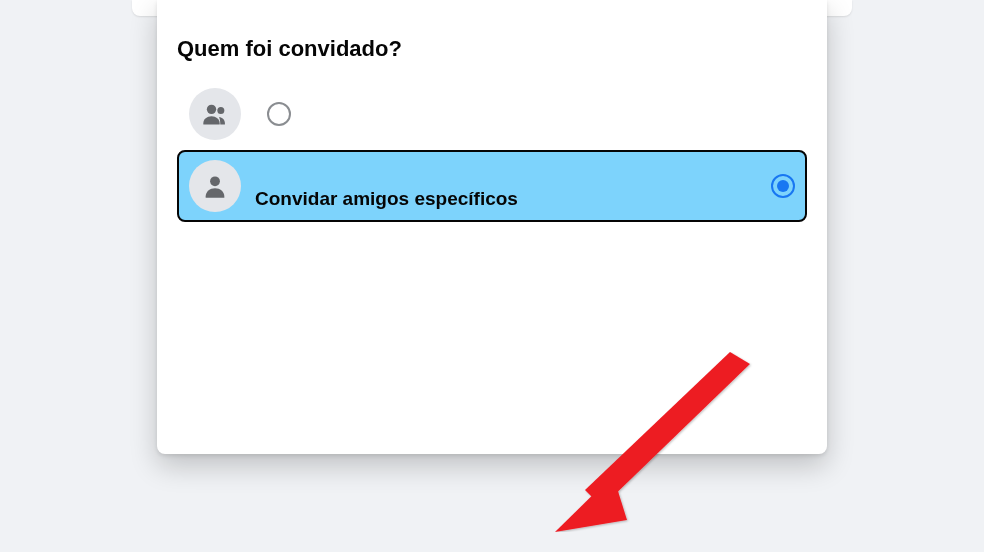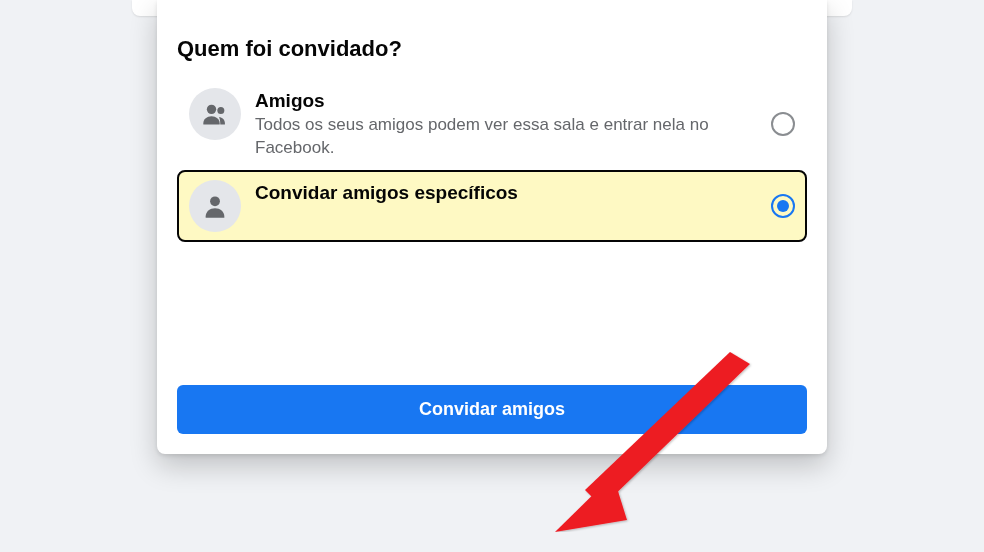--- a/index.html
+++ b/index.html
@@ -54,22 +54,23 @@
     }
     .option {
       display: flex;
       align-items: flex-start;
       padding: 10px 12px;
       border-radius: 8px;
       cursor: pointer;
     }
     .option.selected {
       border: 2px solid #050505;
-      background: #fef9c3;
+      background: #7dd3fc;
       padding: 8px 10px;
+      align-items: flex-end;
     }
     .option-icon {
       width: 52px;
       height: 52px;
       border-radius: 50%;
       background: #e4e6ea;
       display: flex;
       align-items: center;
       justify-content: center;
       flex-shrink: 0;
@@ -148,43 +149,38 @@
 
   <div class="option">
     <div class="option-icon">
       <svg width="28" height="28" viewBox="0 0 24 24" fill="#65676b">
         <circle cx="9" cy="8" r="4"></circle>
         <circle cx="17" cy="9" r="3"></circle>
         <path d="M2 20c0-3.3 3.1-6 7-6s7 2.7 7 6v1H2v-1z"></path>
         <path d="M15.5 14.5c2.8.4 5 2.3 5 5.5v1h-4v-1c0-2-0.4-3.9-1-5.5z"></path>
       </svg>
     </div>
-    <div class="option-body">
-      <div class="option-title">Amigos</div>
-      <div class="option-desc">Todos os seus amigos podem ver essa sala e entrar nela no Facebook.</div>
-    </div>
     <div class="radio"></div>
   </div>
 
   <div class="option selected">
     <div class="option-icon">
       <svg width="28" height="28" viewBox="0 0 24 24" fill="#65676b">
         <circle cx="12" cy="8" r="4.2"></circle>
         <path d="M4 21c0-4 3.6-7 8-7s8 3 8 7v1H4v-1z"></path>
       </svg>
     </div>
     <div class="option-body">
       <div class="option-title">Convidar amigos específicos</div>
     </div>
     <div class="radio checked"></div>
   </div>
 
   <div class="spacer"></div>
 
-  <button class="primary-btn">Convidar amigos</button>
 </div>
 
 <svg class="arrow-annotation" width="200" height="180" viewBox="0 0 200 180">
   <defs>
     <filter id="sh" x="-20%" y="-20%" width="140%" height="140%">
       <feDropShadow dx="1" dy="1" stdDeviation="1" flood-opacity="0.25"></feDropShadow>
     </filter>
   </defs>
   <g filter="url(#sh)">
     <polygon points="175,0 195,12 47,155 30,138" fill="#ed1c24"></polygon>

